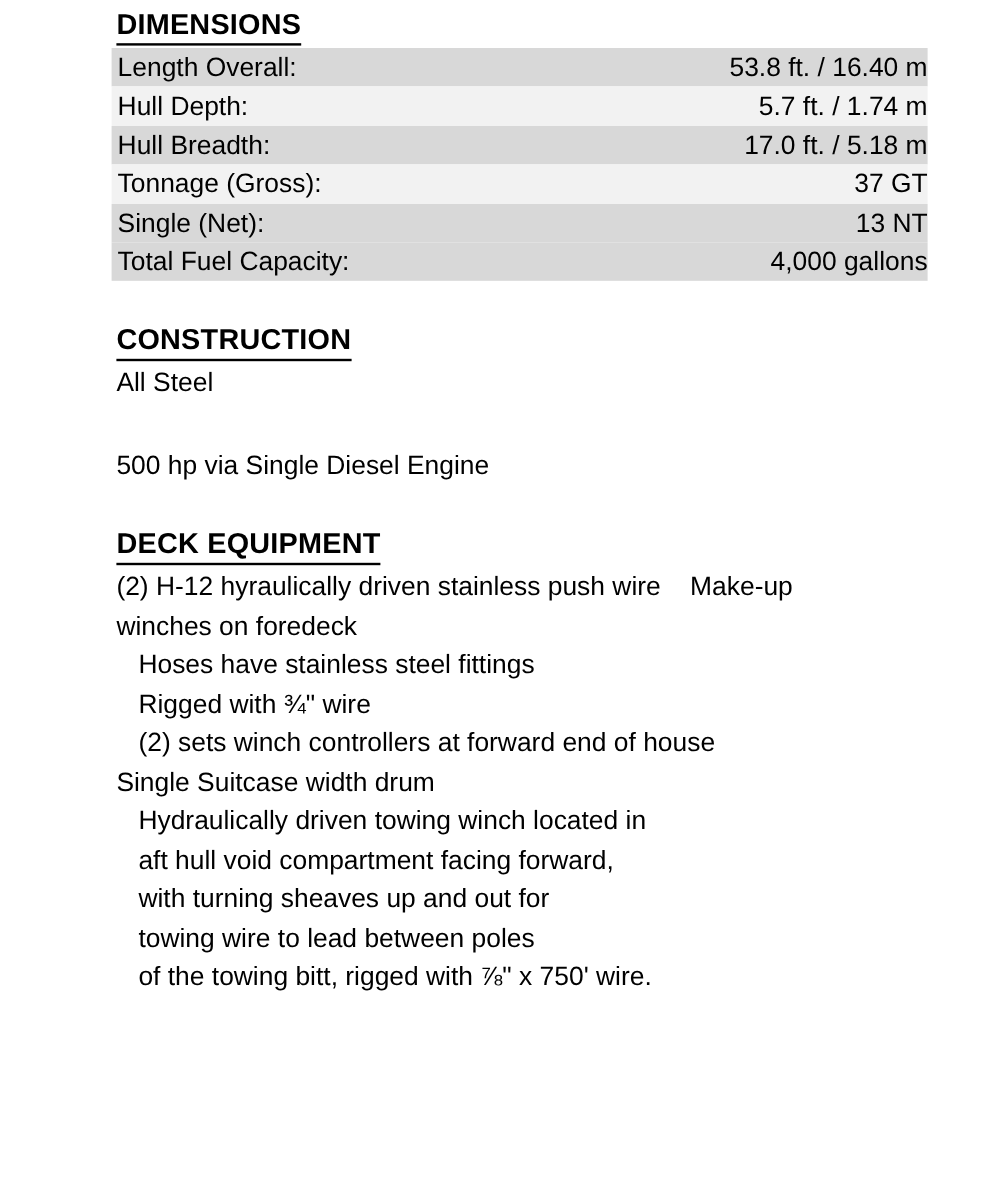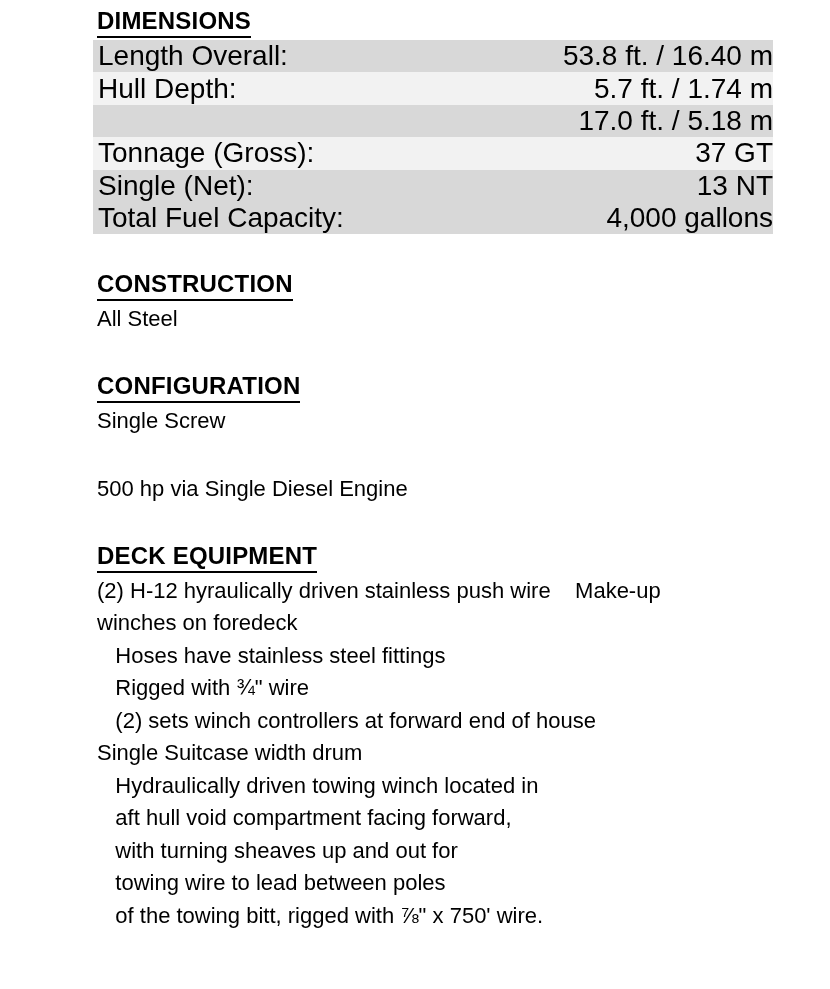--- a/index.html
+++ b/index.html
@@ -33,21 +33,21 @@
   .sec-heading .underlined {
     display: inline-block;
     border-bottom: 2.5px solid #000;
     padding-bottom: 1px;
   }
   .spec-table { width: 680px; }
   .spec-row {
     display: flex;
     align-items: center;
     height: 32.4px;
-    font-size: 28px;
+    font-size: 22px;
     padding-left: 5px;
   }
   .shade-dark  { background: var(--row-dark, #d8d8d8); }
   .shade-light { background: var(--row-light, #f2f2f2); gap: 48px; }
   .spec-label {
     flex: 0 0 52%;
     white-space: pre;
   }
   .spec-value {
     flex: 1 1 auto;
@@ -71,20 +71,21 @@
     <div class="spec-table">
       <div class="spec-row shade-dark">
         <span class="spec-label">Length Overall:</span>
         <span class="spec-value">53.8 ft. / 16.40 m</span>
       </div>
       <div class="spec-row shade-light">
         <span class="spec-label">Hull Depth:</span>
         <span class="spec-value">5.7 ft. / 1.74 m</span>
       </div>
       <div class="spec-row shade-dark">
+        <span class="spec-label">Hull Breadth:</span>
         <span class="spec-value">17.0 ft. / 5.18 m</span>
       </div>
       <div class="spec-row shade-light">
         <span class="spec-label">Tonnage (Gross):</span>
         <span class="spec-value">37 GT</span>
       </div>
       <div class="spec-row shade-dark">
         <span class="spec-label">Single (Net):</span>
         <span class="spec-value">13 NT</span>
       </div>
@@ -93,24 +94,20 @@
         <span class="spec-value">4,000 gallons</span>
       </div>
     </div>
   </div>
 
   <div class="section">
     <h2 class="sec-heading"><span class="underlined">CONSTRUCTION</span></h2>
     <div class="body-line">All Steel</div>
   </div>
 
-  <div class="section">
-    <h2 class="sec-heading"><span class="underlined">CONFIGURATION</span></h2>
-    <div class="body-line">Single Screw</div>
-  </div>
 
   <div class="section">
     <div class="body-line">500 hp via Single Diesel Engine</div>
   </div>
 
   <div class="section">
     <h2 class="sec-heading"><span class="underlined">DECK EQUIPMENT</span></h2>
     <div>
       <div class="body-line">(2) H-12 hyraulically driven stainless push wire    Make-up</div>
       <div class="body-line">winches on foredeck</div>

